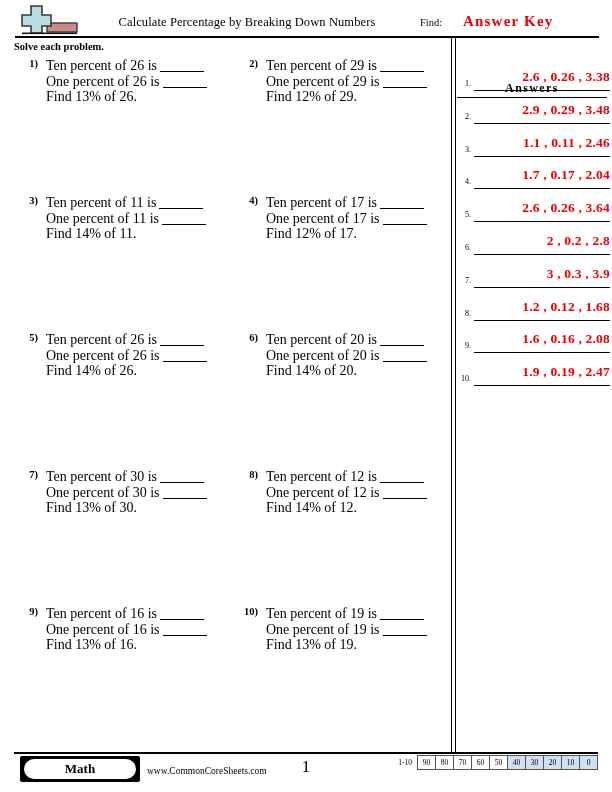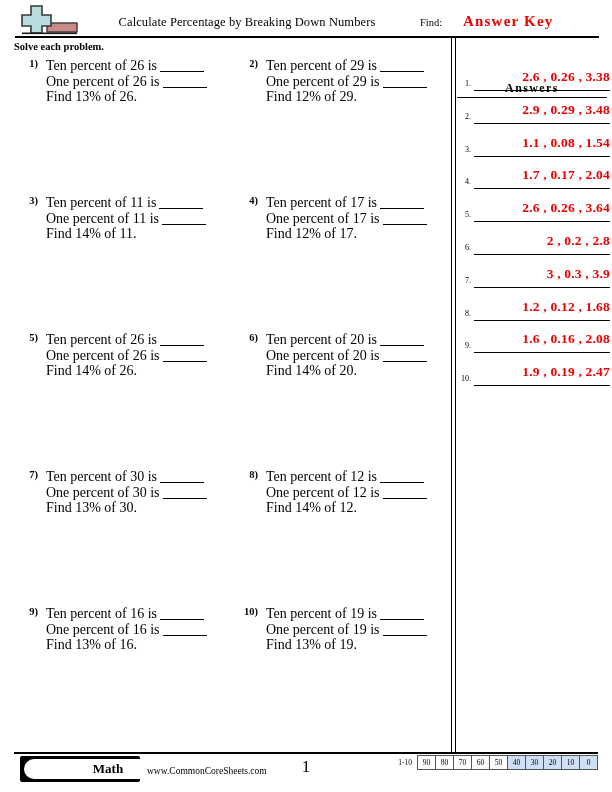--- a/index.html
+++ b/index.html
@@ -193,21 +193,20 @@
   #math-badge-inner {
     position: absolute;
     left: 4px; top: 3px;
     width: 112px; height: 20px;
     background: #ffffff;
     border-radius: 10px;
     text-align: center;
     line-height: 20px;
     font-size: 13px;
     font-weight: bold;
-    padding-left: 28px;
   }
   #site-url {
     position: absolute;
     left: 147px; top: 766px;
     font-size: 9.5px;
   }
   #page-number {
     position: absolute;
     left: 306px; top: 757px;
     width: 50px;
@@ -378,21 +377,21 @@
     </div>
     <div class="arow">
       <span class="anum">2.</span>
       <span class="aline">
           <span class="aval">2.9 , 0.29 , 3.48</span>
         </span>
     </div>
     <div class="arow">
       <span class="anum">3.</span>
       <span class="aline">
-          <span class="aval">1.1 , 0.08 , 1.54</span>
+          <span class="aval">1.1 , 0.11 , 2.46</span>
         </span>
     </div>
     <div class="arow">
       <span class="anum">4.</span>
       <span class="aline">
           <span class="aval">1.7 , 0.17 , 2.04</span>
         </span>
     </div>
     <div class="arow">
       <span class="anum">5.</span>

